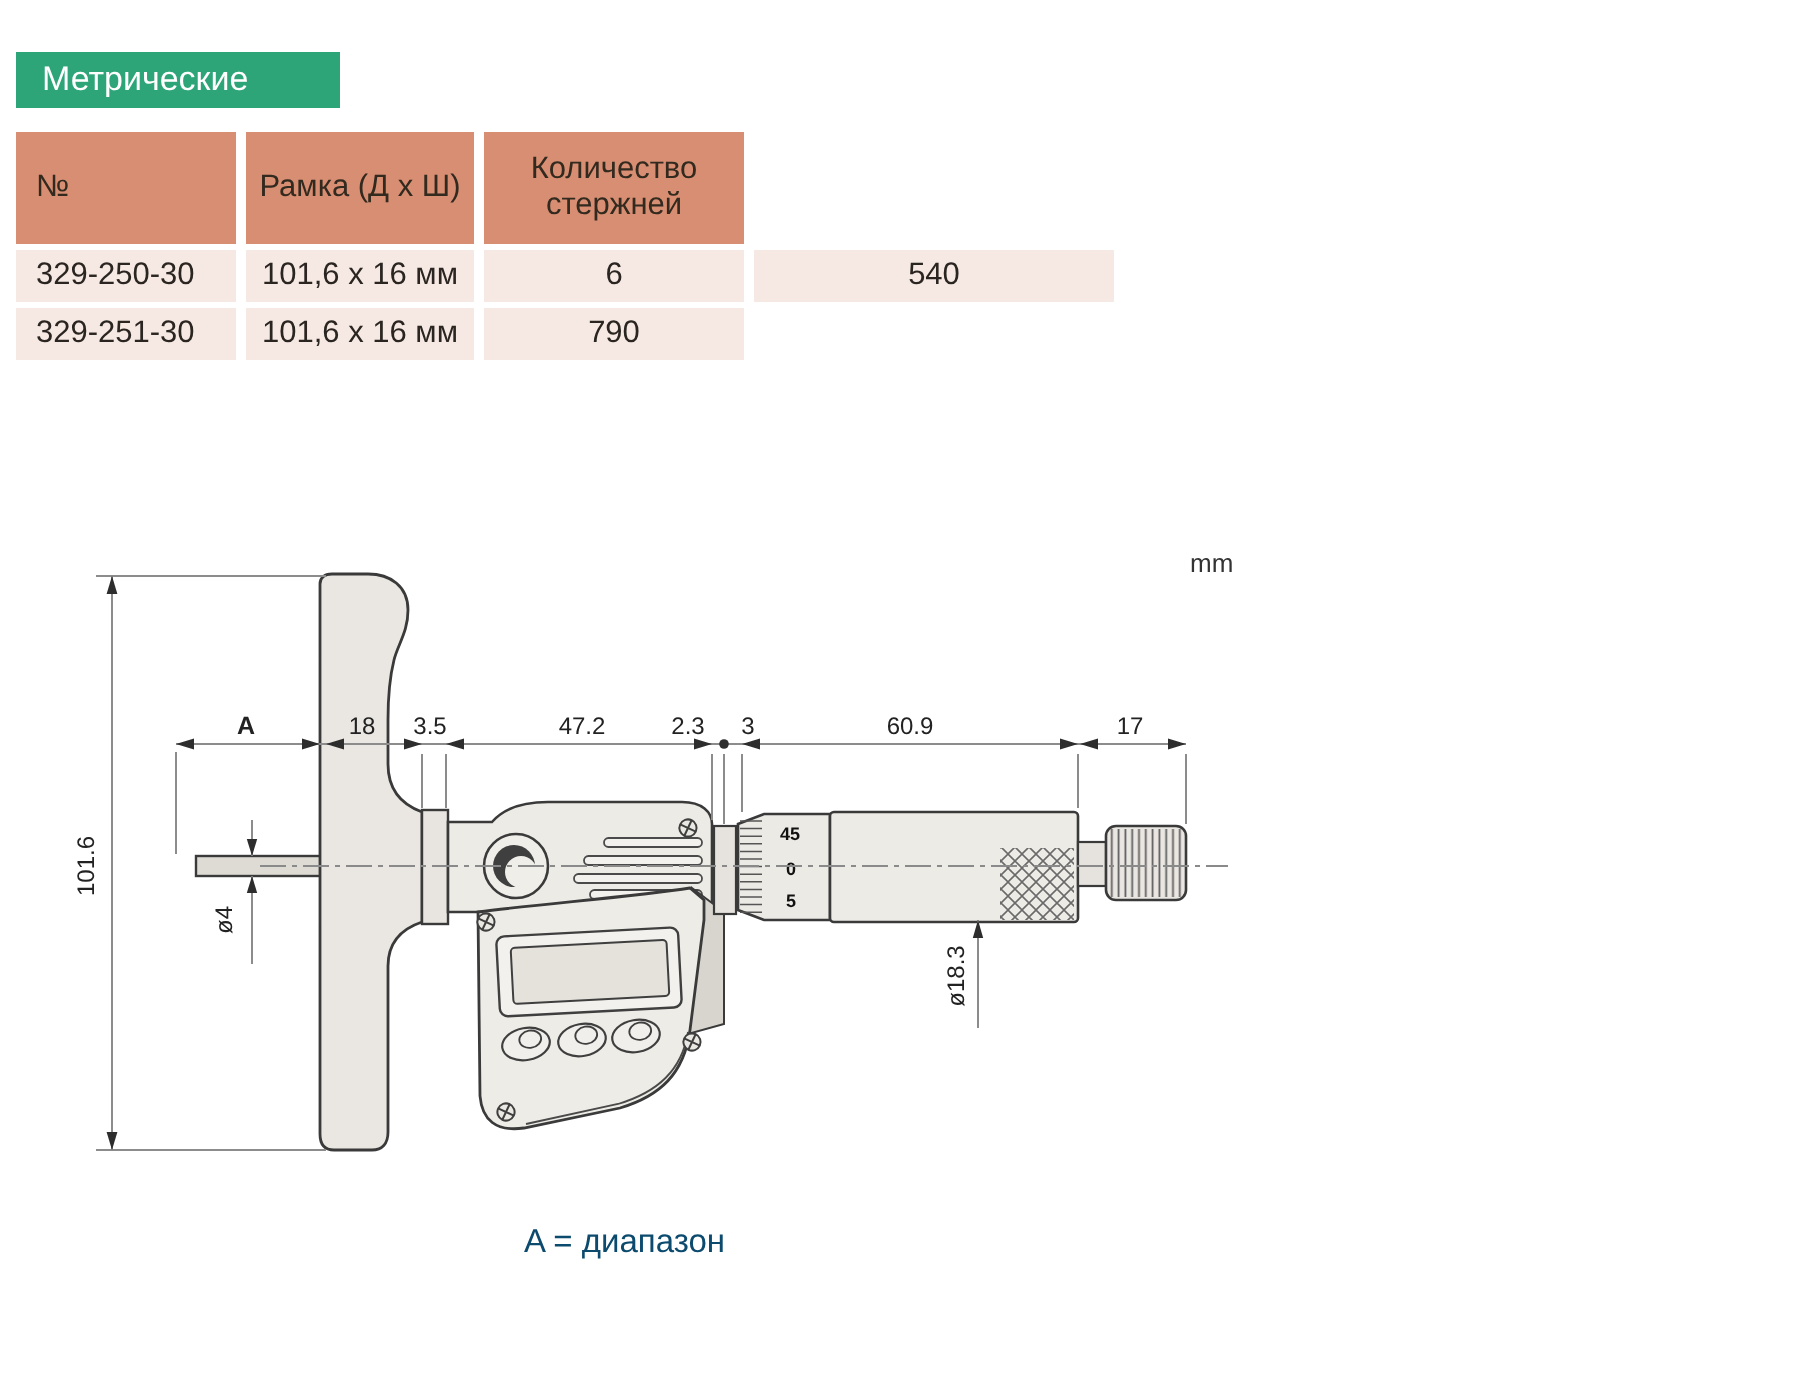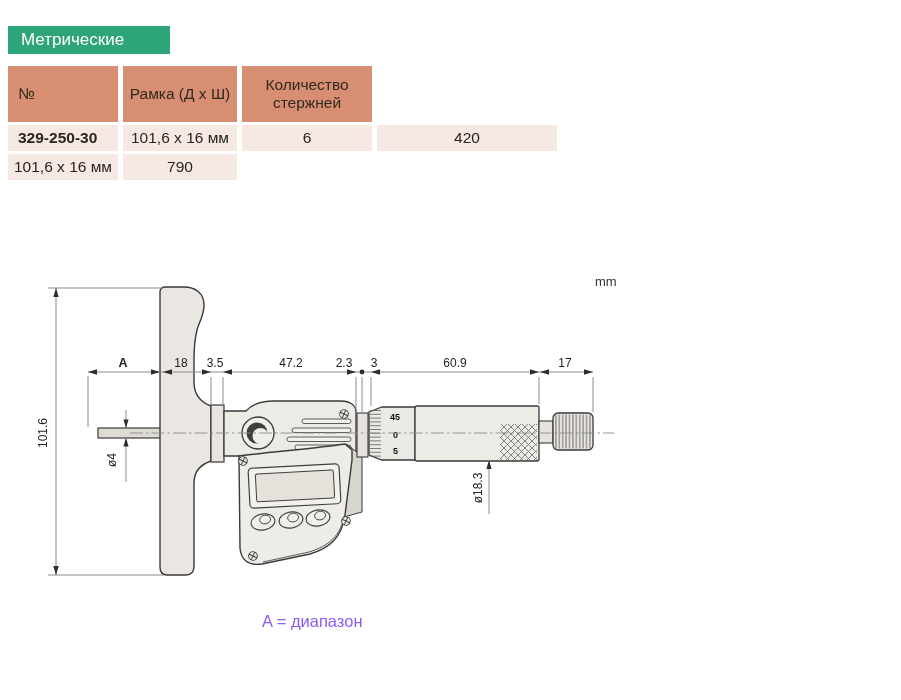--- a/index.html
+++ b/index.html
@@ -11,51 +11,52 @@
          background:#2ea578;color:#fff;font-size:17px;padding-left:13px;box-sizing:border-box;}
 
   
   .spec-table{position:absolute;left:8px;top:66px;}
   .trow{display:grid;grid-template-columns:110px 114px 130px 180px 64px;column-gap:5px;margin-bottom:3px;}
   .hc{background:#d78e72;height:56px;display:flex;align-items:center;justify-content:center;
       text-align:center;font-size:15.5px;line-height:1.18;color:#32291f;white-space:pre-line;}
   .hc.first{justify-content:flex-start;padding-left:10px;box-sizing:border-box;text-align:left;}
   .rc{background:#f6e8e2;height:26px;display:flex;align-items:center;justify-content:center;
       font-size:15.5px;color:#2a2521;}
-  .rc.first{justify-content:flex-start;padding-left:10px;box-sizing:border-box;font-weight:700;}
+  .rc.first{justify-content:flex-start;padding-left:10px;box-sizing:border-box;font-weight:400;}
 
   
   .drawing{position:absolute;left:0;top:250px;width:901px;height:410px;}
   .dim{font:12px "Liberation Sans",sans-serif;fill:#222;}
   .dim.bold{font-weight:700;font-size:12.5px;}
   .tnum{font:bold 9px "Liberation Sans",sans-serif;fill:#111;}
   .unit{font:13px "Liberation Sans",sans-serif;fill:#333;}
 
-  .caption{position:absolute;left:262px;top:612px;font-size:16.5px;color:#8b5cf6;}
+  .caption{position:absolute;left:262px;top:612px;font-size:16.5px;color:#0c4a6e;}
 </style>
 </head>
 <body>
 
 <div class="page">
 
   <div class="badge">Метрические</div>
 
   <div class="spec-table">
     <div class="trow">
       <div class="hc first">№</div>
       <div class="hc">Рамка (Д х Ш)</div>
       <div class="hc">Количество стержней</div>
     </div>
     <div class="trow">
       <div class="rc first">329-250-30</div>
       <div class="rc">101,6 x 16 мм</div>
       <div class="rc">6</div>
-      <div class="rc">420</div>
+      <div class="rc">540</div>
     </div>
     <div class="trow">
+      <div class="rc first">329-251-30</div>
       <div class="rc">101,6 x 16 мм</div>
       <div class="rc">790</div>
     </div>
   </div>
 
   <svg class="drawing" viewBox="0 250 901 410" width="901" height="410" xmlns="http://www.w3.org/2000/svg">
     <defs>
       <pattern id="knurl" width="7" height="7" patternUnits="userSpaceOnUse">
         <path d="M0,0 L7,7 M7,0 L0,7" stroke="#6a6a6a" stroke-width="0.8" fill="none"></path>
       </pattern>

